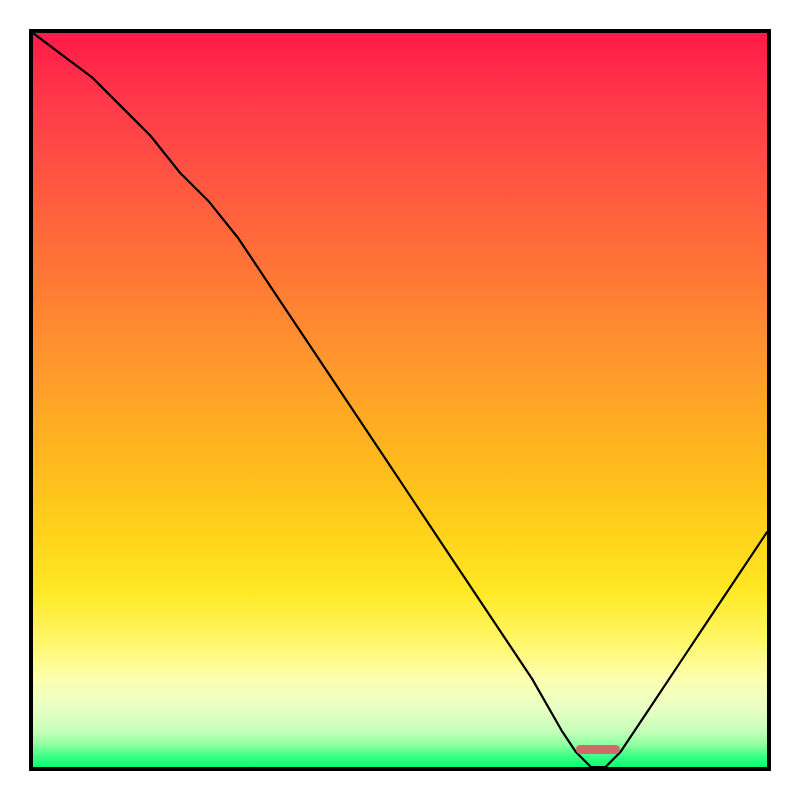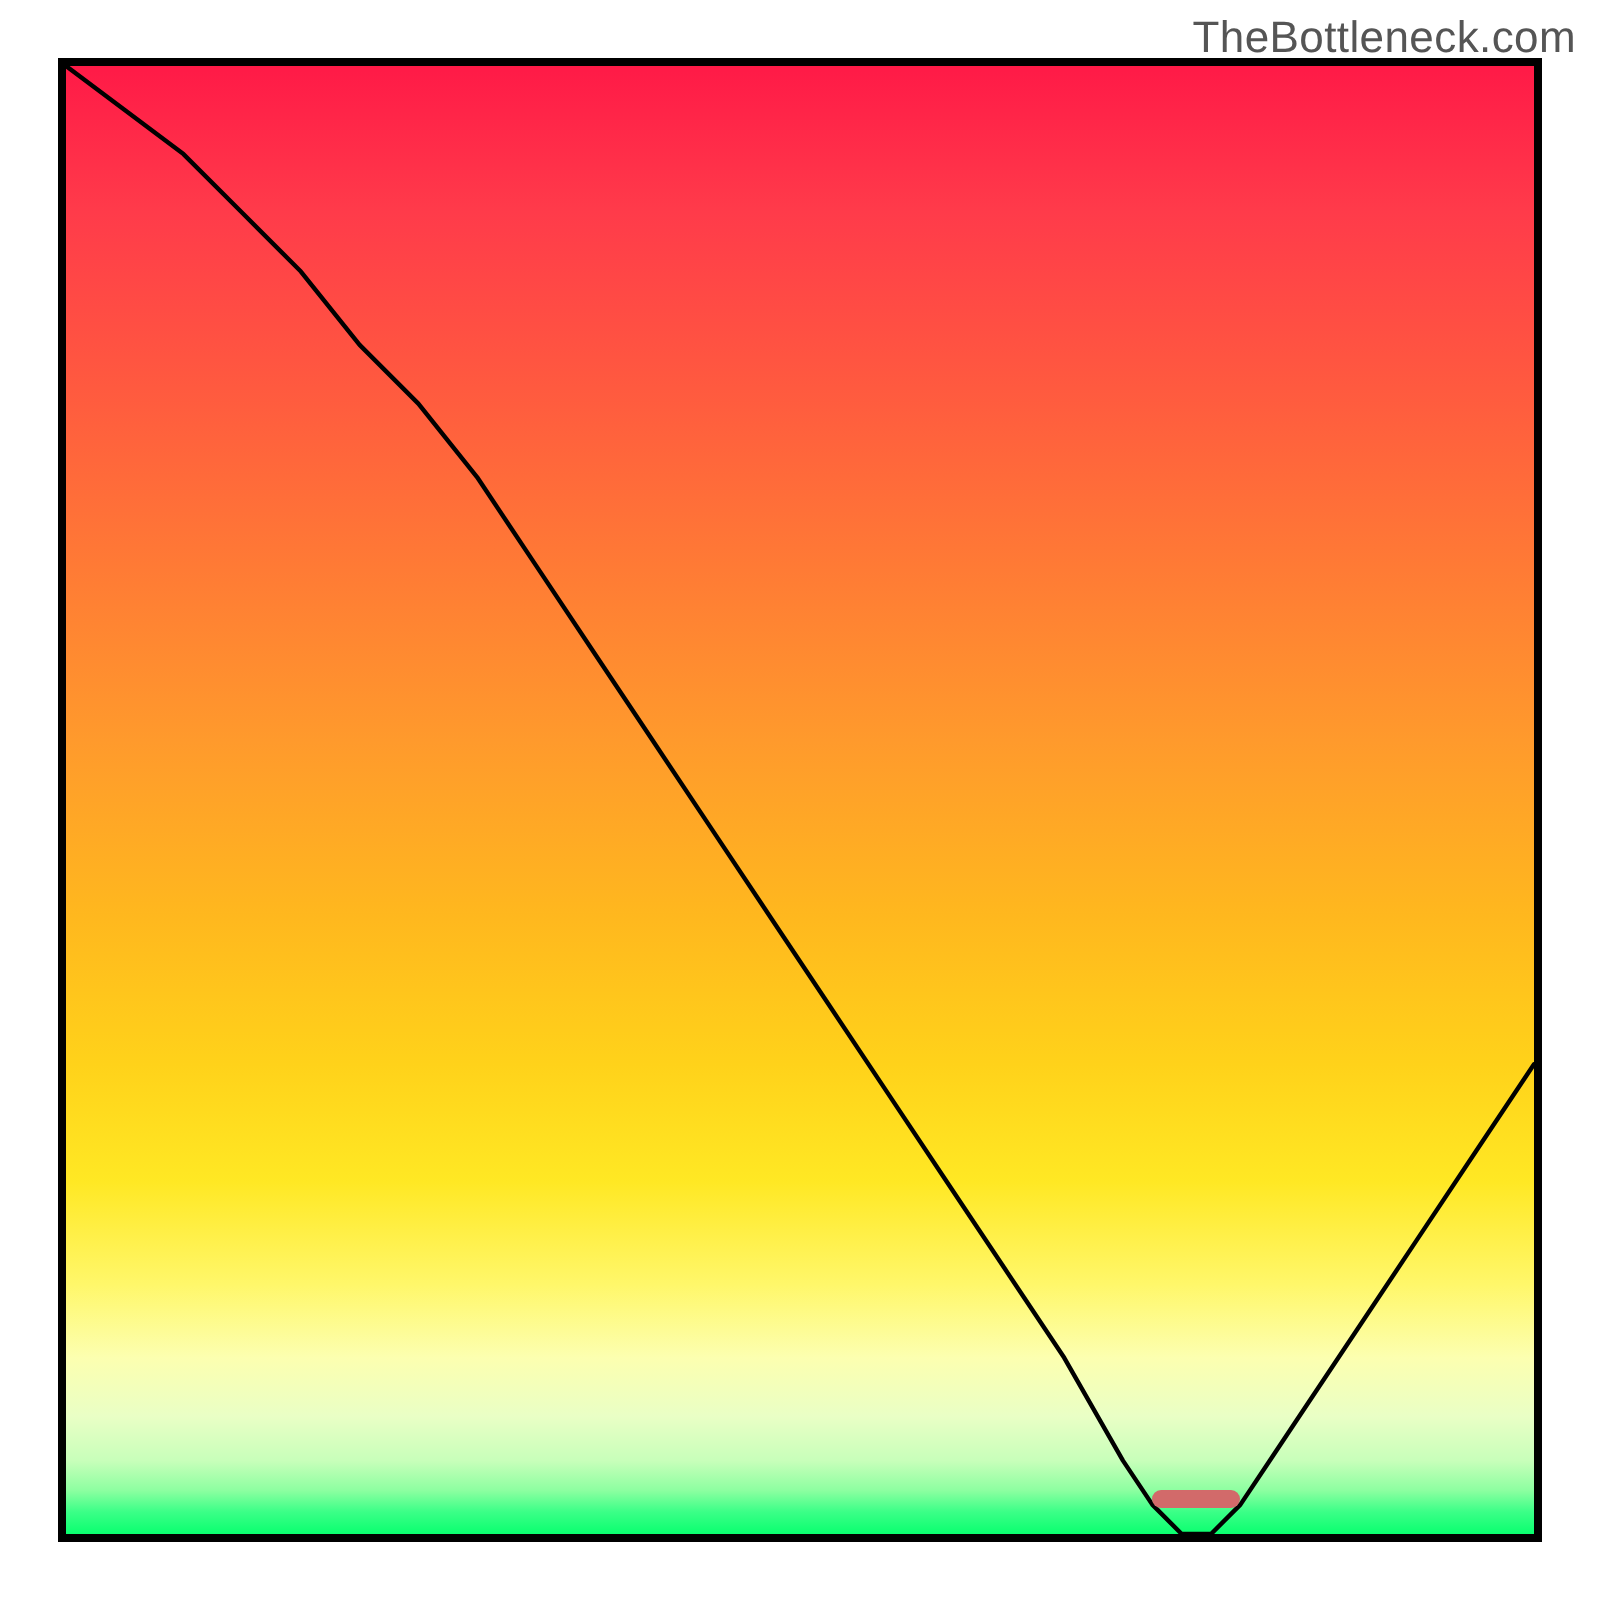--- a/index.html
+++ b/index.html
@@ -78,21 +78,20 @@
     height: 9px;
     border-radius: 5px;
     background: #d26a6a;
   }
 </style>
 </head>
 <body>
 
 <div class="container">
 
-  <div class="watermark">TheBottleneck.com</div>
 
   <div class="plot-frame">
     <div class="gradient"></div>
 
     <svg class="curve" viewBox="0 0 100 100" preserveAspectRatio="none">
       <polyline id="curve-poly" points="0,0 4,3 8,6 12,10 16,14 20,19 24,23 28,28 32,34 36,40 40,46 44,52 48,58 52,64 56,70 60,76 64,82 68,88 72,95 74,98 76,100 78,100 80,98 84,92 88,86 92,80 96,74 100,68"></polyline>
     </svg>
 
     <div class="marker" id="opt-marker" style="left: 543.16px; width: 44.04px; bottom: 13.34px;"></div>
   </div>

